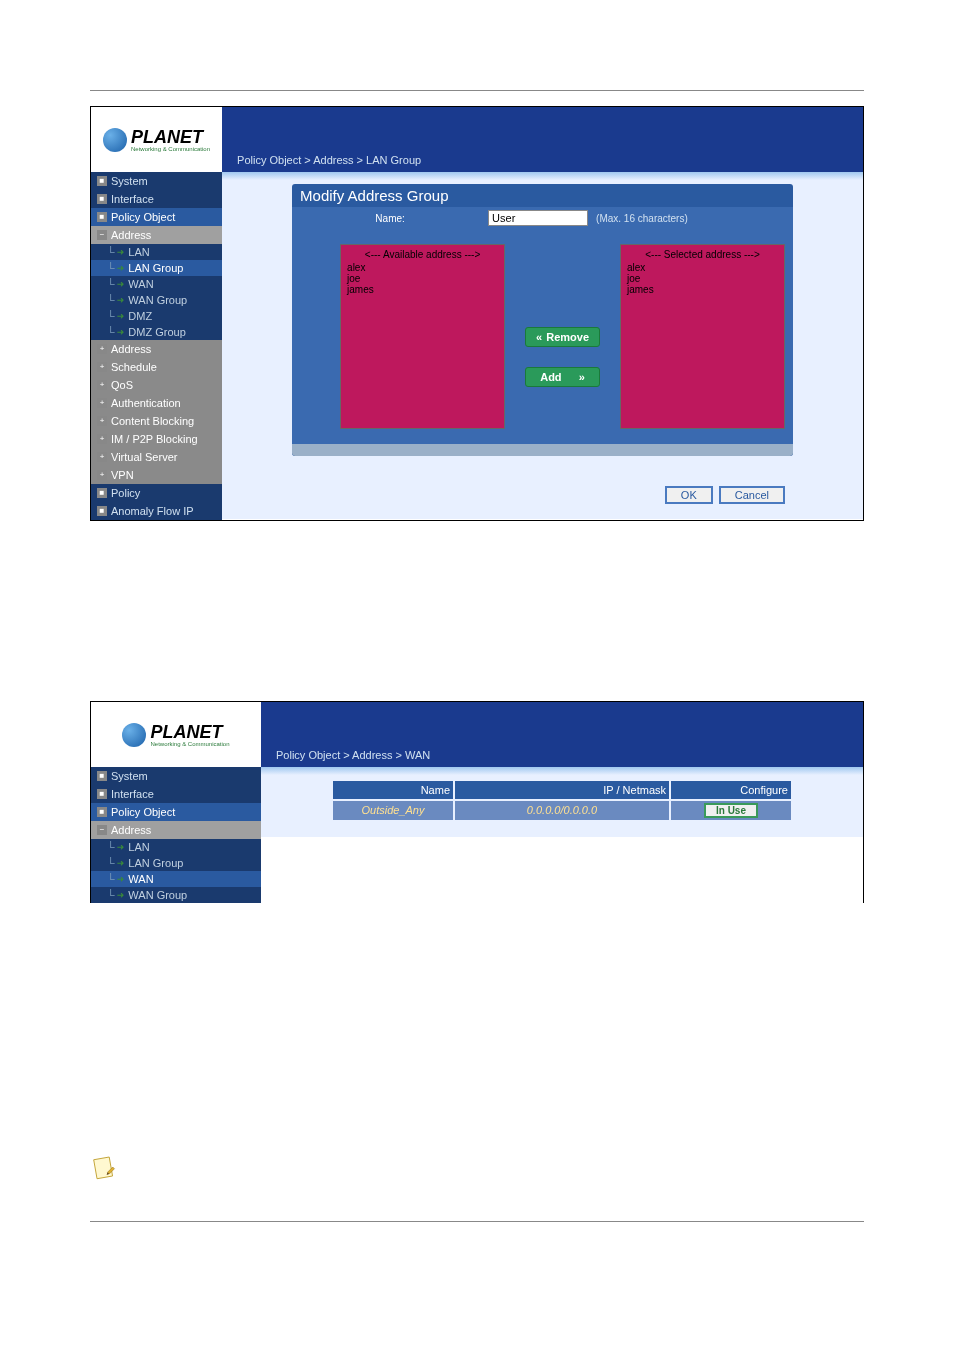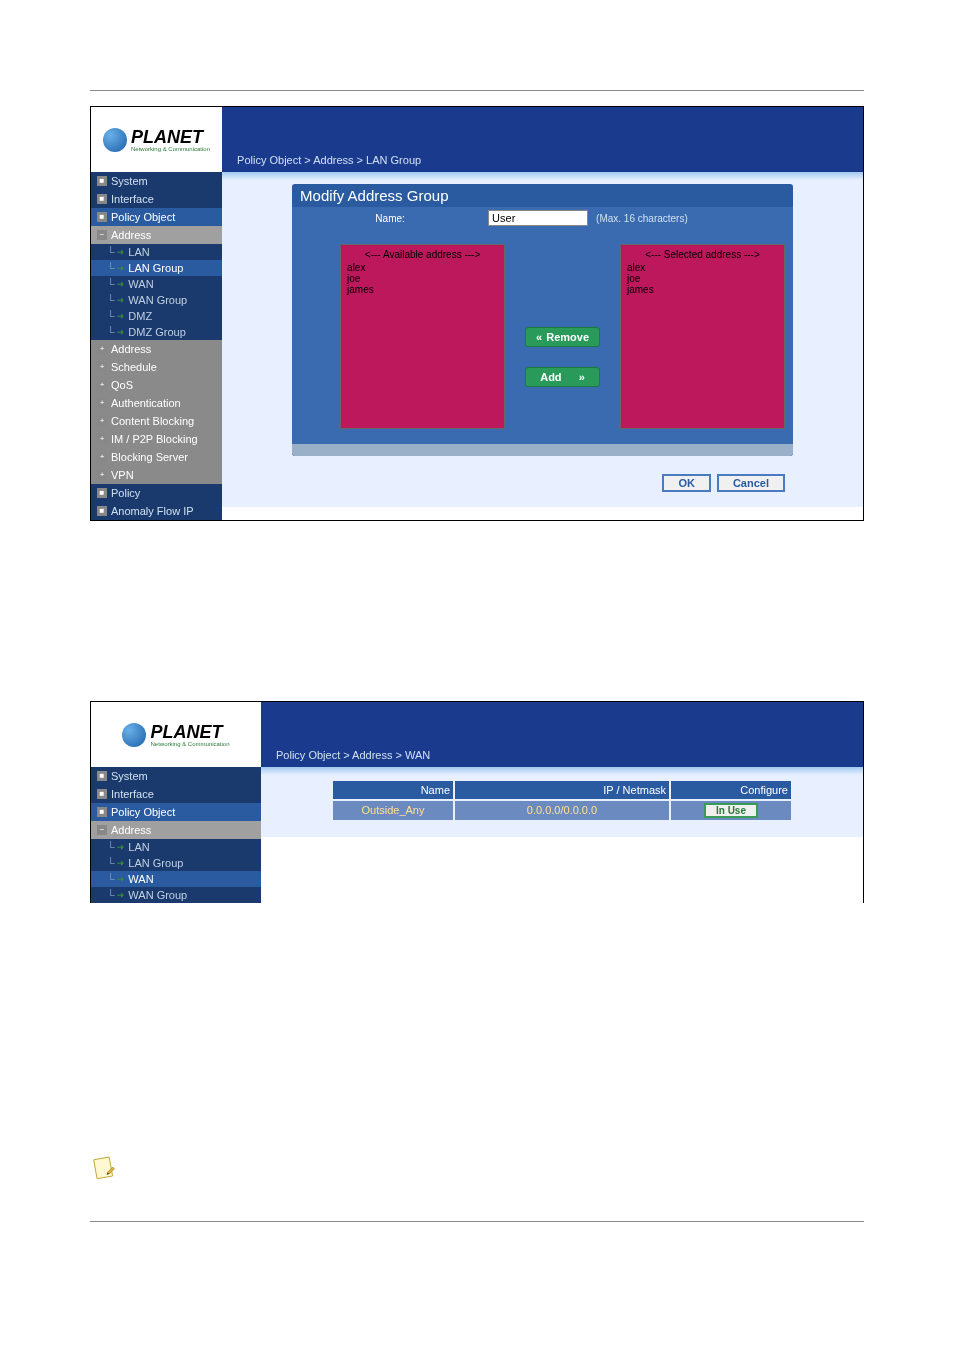--- a/index.html
+++ b/index.html
@@ -236,24 +236,25 @@
       display: flex;
       justify-content: flex-end;
       gap: 6px;
       margin-top: 18px;
       margin-right: 8px;
     }
     .btn-action {
       background: #f0f0f0;
       border: 2px solid #4a7ac0;
       color: #2a5aa0;
-      font-weight: bold;
+      font-weight: normal;
       padding: 1px 14px;
       font-size: 11px;
       cursor: pointer;
+      margin-top: 12px;
     }
     
     
     .table-panel {
       display: table;
       width: 100%;
       border-collapse: separate;
       border-spacing: 2px;
     }
     .table-row {
@@ -267,20 +268,21 @@
       padding: 3px;
       font-size: 11px;
     }
     .table-cell {
       display: table-cell;
       background: #6a8ac0;
       color: #ffe090;
       text-align: center;
       padding: 3px;
       font-size: 11px;
+      font-style: italic;
     }
     .table-cell-cfg {
       display: table-cell;
       background: #6a8ac0;
       text-align: center;
       padding: 2px;
     }
     .btn-mini {
       background: #f0f0f0;
       border: 2px solid #4a7ac0;
@@ -396,21 +398,21 @@
         <div class="nav-group">
             <span class="nav-icon-collapse">+</span>
             <span>Content Blocking</span>
           </div>
         <div class="nav-group">
             <span class="nav-icon-collapse">+</span>
             <span>IM / P2P Blocking</span>
           </div>
         <div class="nav-group">
             <span class="nav-icon-collapse">+</span>
-            <span>Blocking Server</span>
+            <span>Virtual Server</span>
           </div>
         <div class="nav-group">
             <span class="nav-icon-collapse">+</span>
             <span>VPN</span>
           </div>
         <div class="nav-header">
             <span class="nav-icon-collapse">■</span>
             <span>Policy</span>
           </div>
         <div class="nav-header">

